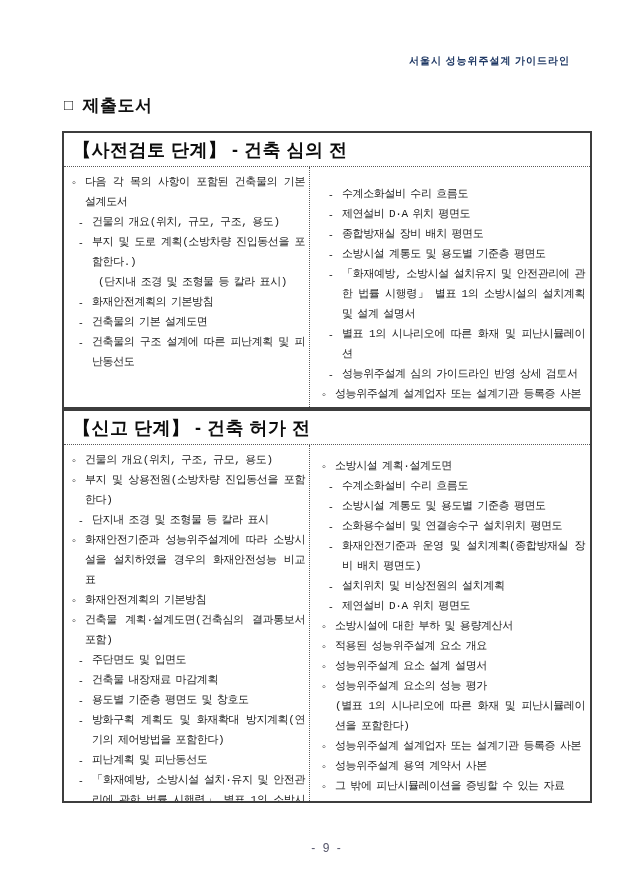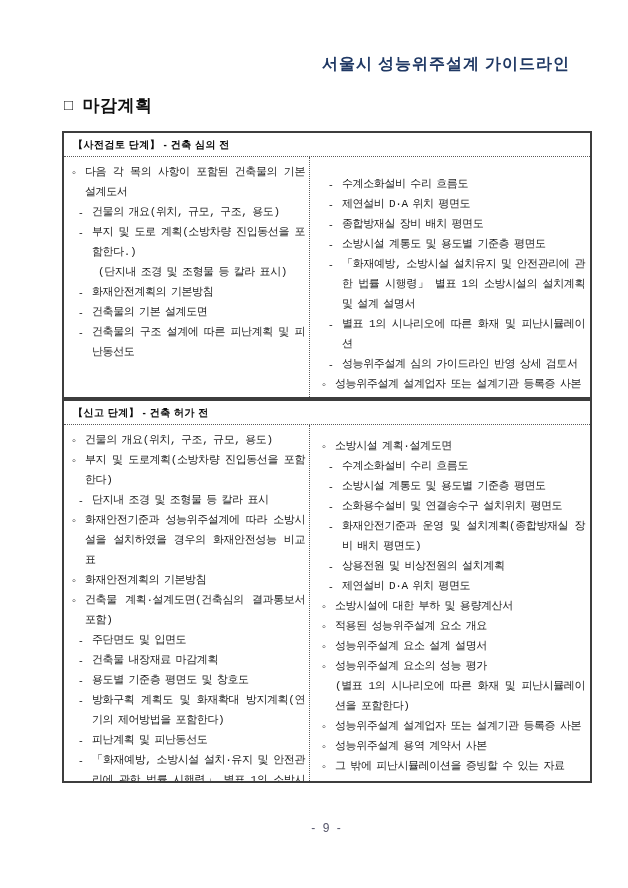--- a/index.html
+++ b/index.html
@@ -12,34 +12,34 @@
   *{margin:0;padding:0;box-sizing:border-box;}
   html,body{background:#e8e8e8;}
   .page{
     width:628px;height:888px;position:relative;background:#ffffff;
     font-family:"Liberation Sans","DejaVu Sans",sans-serif;color:var(--text-main);
     margin:0 auto;overflow:hidden;
   }
   .doc-header{
     position:absolute;top:54px;right:58px;
     font-family:"Liberation Serif","DejaVu Serif",serif;
-    font-weight:bold;font-size:16px;letter-spacing:1px;
+    font-weight:bold;font-size:10px;letter-spacing:1px;
     color:var(--header-text);
   }
   .content{position:absolute;left:62px;top:94px;width:530px;}
   .page-title{
     display:flex;align-items:center;gap:9px;
     font-size:17px;font-weight:bold;color:#101010;
     margin:0 0 14px 2px;letter-spacing:0.5px;
   }
   .page-title .sq{font-size:15px;position:relative;top:-1px;}
   .doc-table{border:2px solid var(--border-strong);background:#fff;}
   .doc-table + .doc-table{}
   .table-heading{
-    font-size:10px;font-weight:bold;letter-spacing:0.5px;
+    font-size:18px;font-weight:bold;letter-spacing:0.5px;
     padding:5px 9px 4px 9px;
     border-bottom:1px dotted var(--border-dotted);
     color:#0c0c0c;
   }
   .table-body{display:flex;align-items:stretch;}
   .body-1{height:240px;}
   .body-2{height:356px;}
   .col{overflow:hidden;}
   .col-left{width:246px;border-right:1px dotted var(--border-dotted);padding:5px 3px 0 8px;}
   .col-right{flex:1;padding:5px 4px 0 12px;}
@@ -61,21 +61,21 @@
 <div class="page">
 
   <div class="doc-header">
     <span>서울시 성능위주설계 가이드라인</span>
   </div>
 
   <div class="content">
 
     <div class="page-title">
       <span class="sq">□</span>
-      <span>마감계획</span>
+      <span>제출도서</span>
     </div>
 
     <section class="doc-table t1">
       <div class="table-heading">【사전검토 단계】 - 건축 심의 전</div>
       <div class="table-body body-1">
         <div class="col col-left">
 
         <div class="item lvl0">
               <span class="marker">◦</span>
               <span class="itext">다음 각 목의 사항이 포함된 건축물의 기본 설계도서</span>
@@ -151,21 +151,21 @@
       <div class="table-heading">【신고 단계】 - 건축 허가 전</div>
       <div class="table-body body-2">
         <div class="col col-left">
 
         <div class="item lvl0">
               <span class="marker">◦</span>
               <span class="itext">건물의 개요(위치, 구조, 규모, 용도)</span>
             </div>
             <div class="item lvl0">
               <span class="marker">◦</span>
-              <span class="itext">부지 및 도로계획(소방차량 진입동선을 포함한다)</span>
+              <span class="itext">부지 및 상용전원(소방차량 진입동선을 포함한다)</span>
             </div>
             <div class="item lvl1">
               <span class="marker">-</span>
               <span class="itext">단지내 조경 및 조형물 등 칼라 표시</span>
             </div>
             <div class="item lvl0">
               <span class="marker">◦</span>
               <span class="itext">화재안전기준과 성능위주설계에 따라 소방시설을 설치하였을 경우의 화재안전성능 비교표</span>
             </div>
             <div class="item lvl0">
@@ -218,21 +218,21 @@
             <div class="item lvl1">
               <span class="marker">-</span>
               <span class="itext">소화용수설비 및 연결송수구 설치위치 평면도</span>
             </div>
             <div class="item lvl1">
               <span class="marker">-</span>
               <span class="itext">화재안전기준과 운영 및 설치계획(종합방재실 장비 배치 평면도)</span>
             </div>
             <div class="item lvl1">
               <span class="marker">-</span>
-              <span class="itext">상용전원 및 비상전원의 설치계획</span>
+              <span class="itext">설치위치 및 비상전원의 설치계획</span>
             </div>
             <div class="item lvl1">
               <span class="marker">-</span>
               <span class="itext">제연설비 D·A 위치 평면도</span>
             </div>
             <div class="item lvl0">
               <span class="marker">◦</span>
               <span class="itext">소방시설에 대한 부하 및 용량계산서</span>
             </div>
             <div class="item lvl0">

